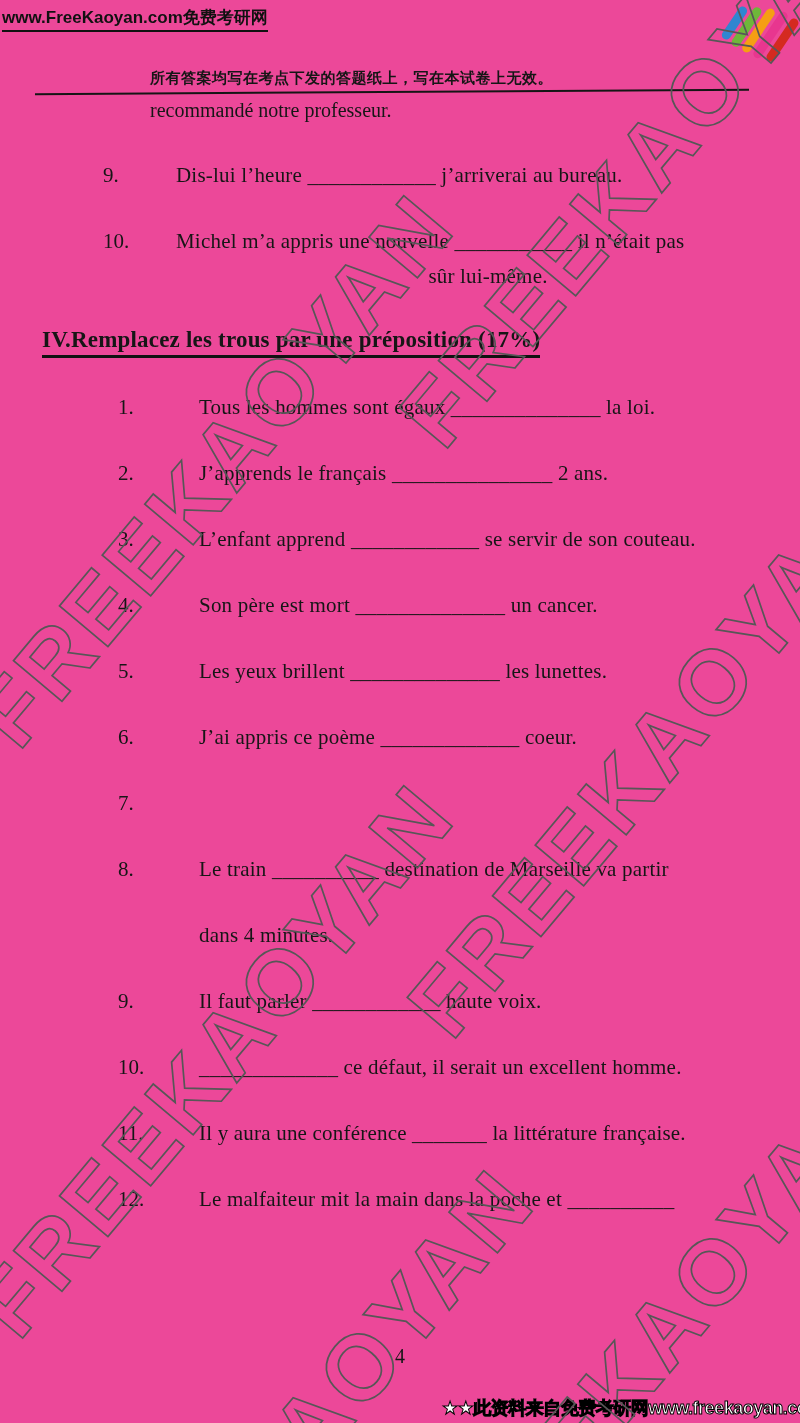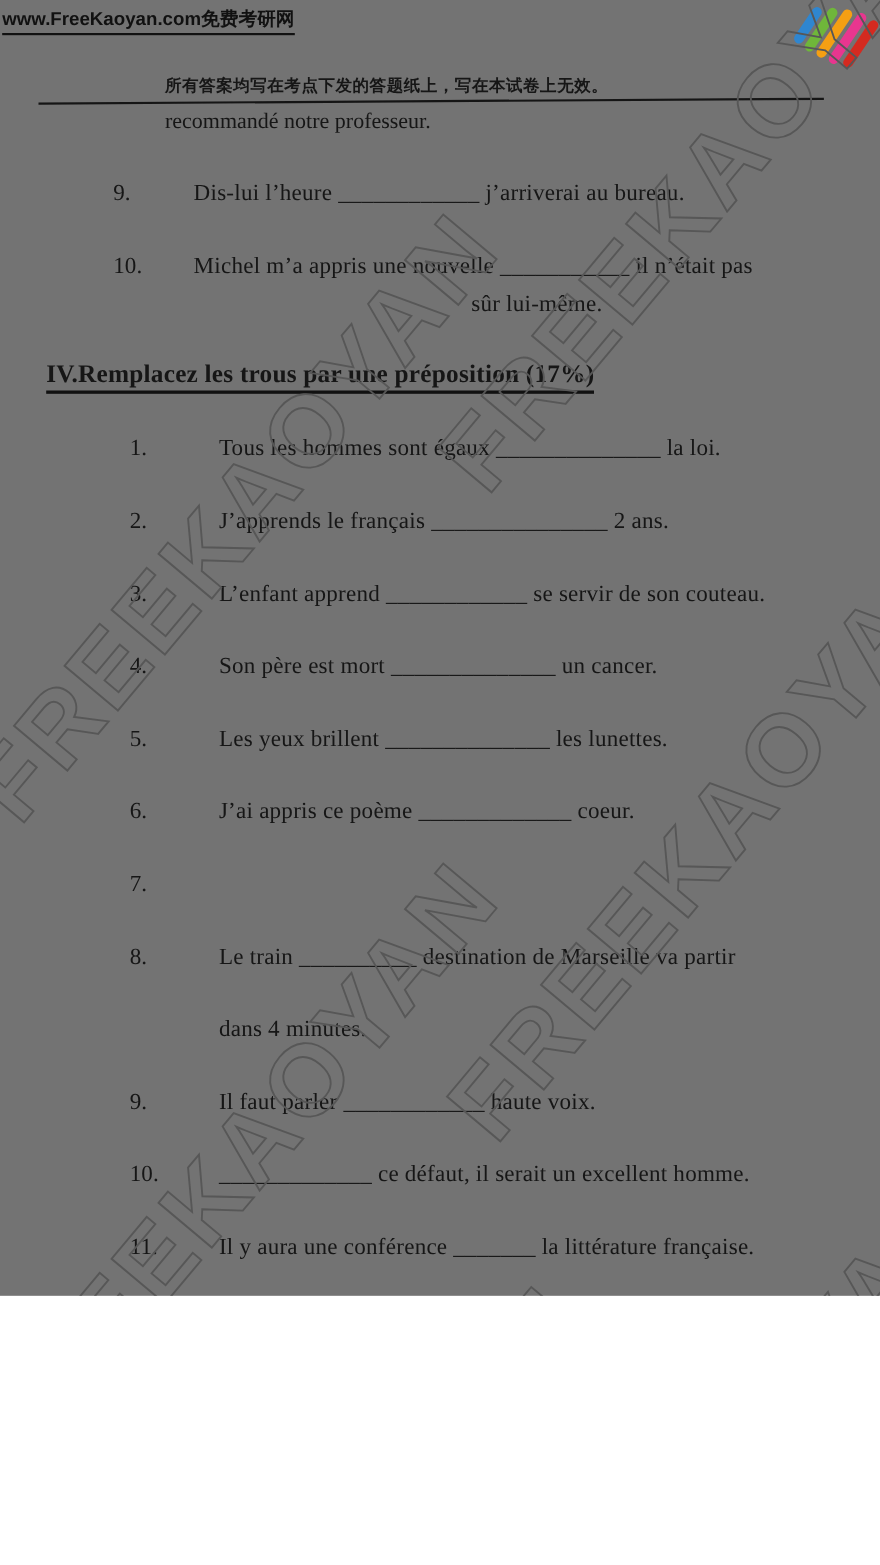--- a/index.html
+++ b/index.html
@@ -1,20 +1,20 @@
 <!DOCTYPE html>
 <html><head>
 <meta charset="utf-8">
 <style>
   html, body { margin: 0; padding: 0; }
   .page {
     position: relative;
     width: 800px;
-    height: 1178px;
-    background: #737373;
+    height: 1423px;
+    background: #ec4899;
     overflow: hidden;
     font-family: "Liberation Serif", "DejaVu Serif", serif;
     color: #161616;
   }
 
   
   .site-link {
     position: absolute;
     top: 6px; left: 2px;
     font-family: "Liberation Sans", "DejaVu Sans", sans-serif;

